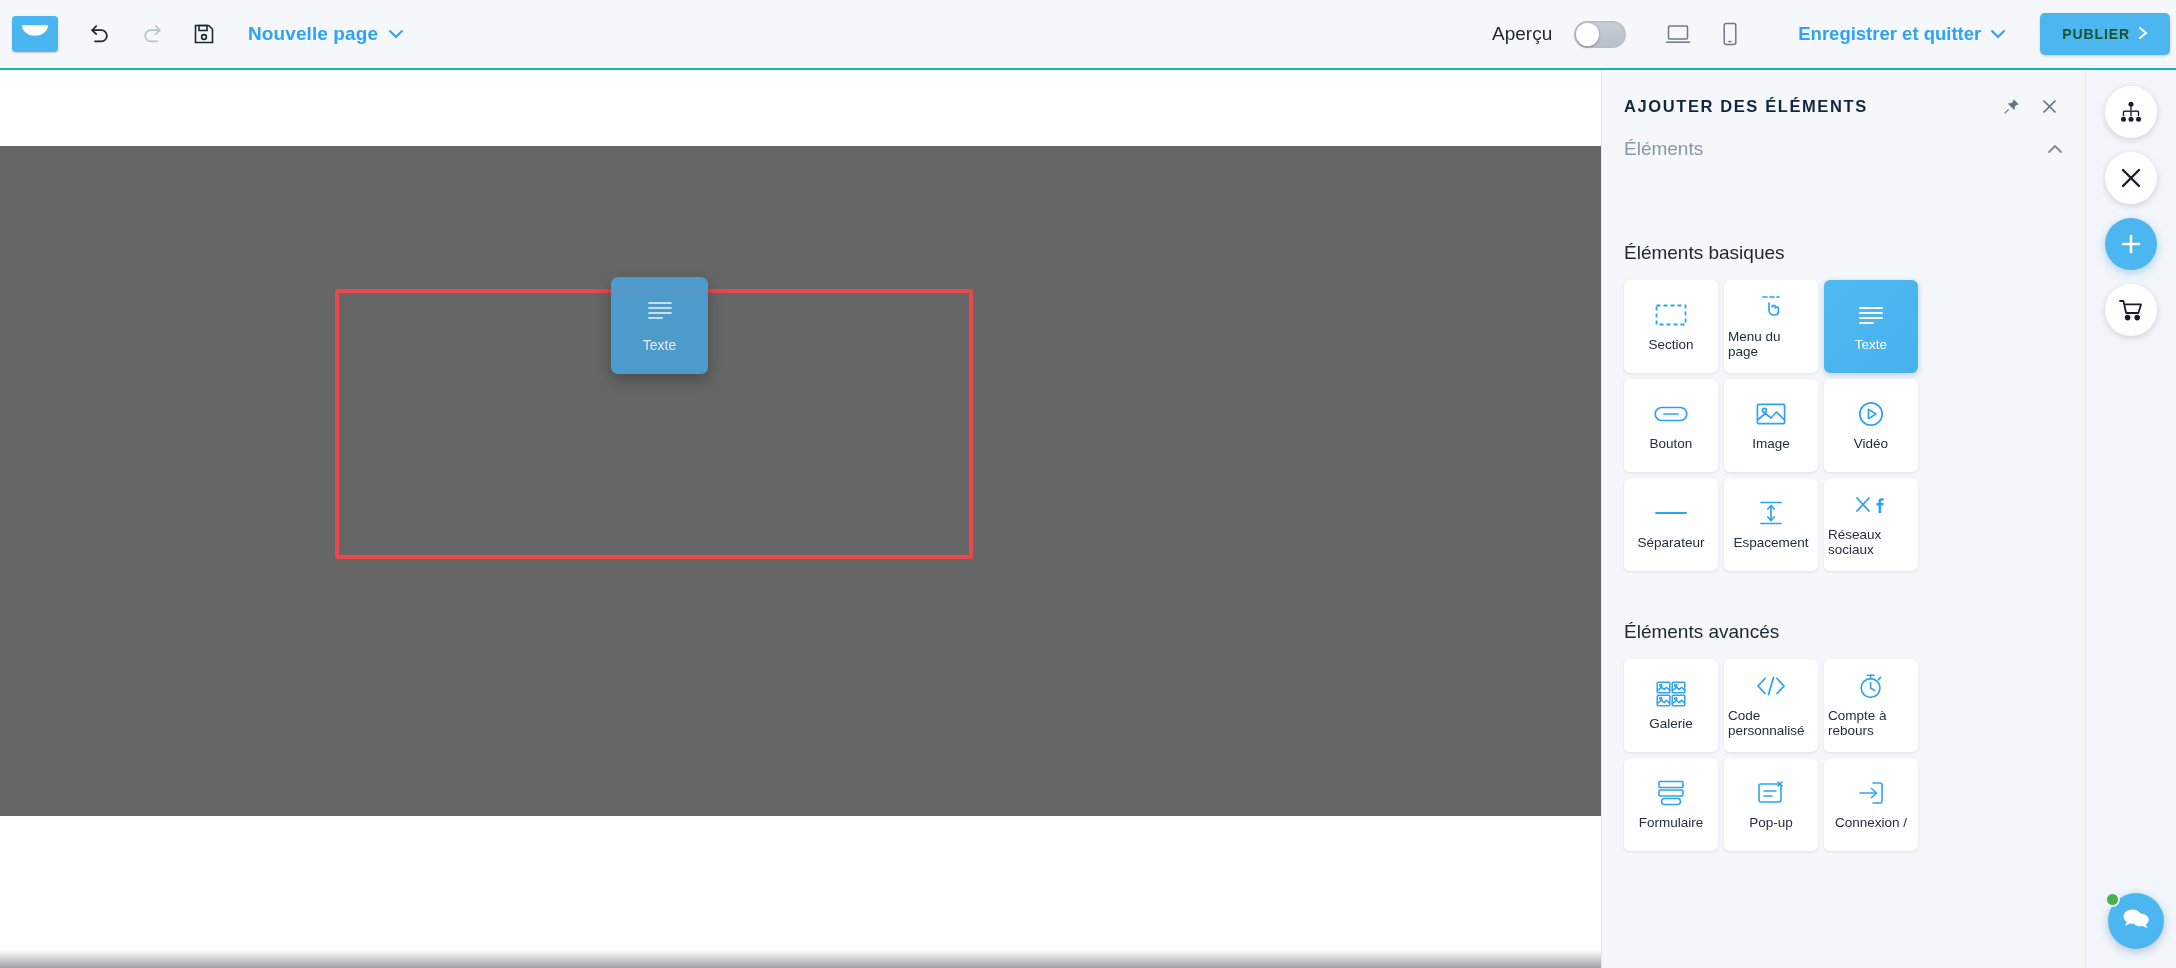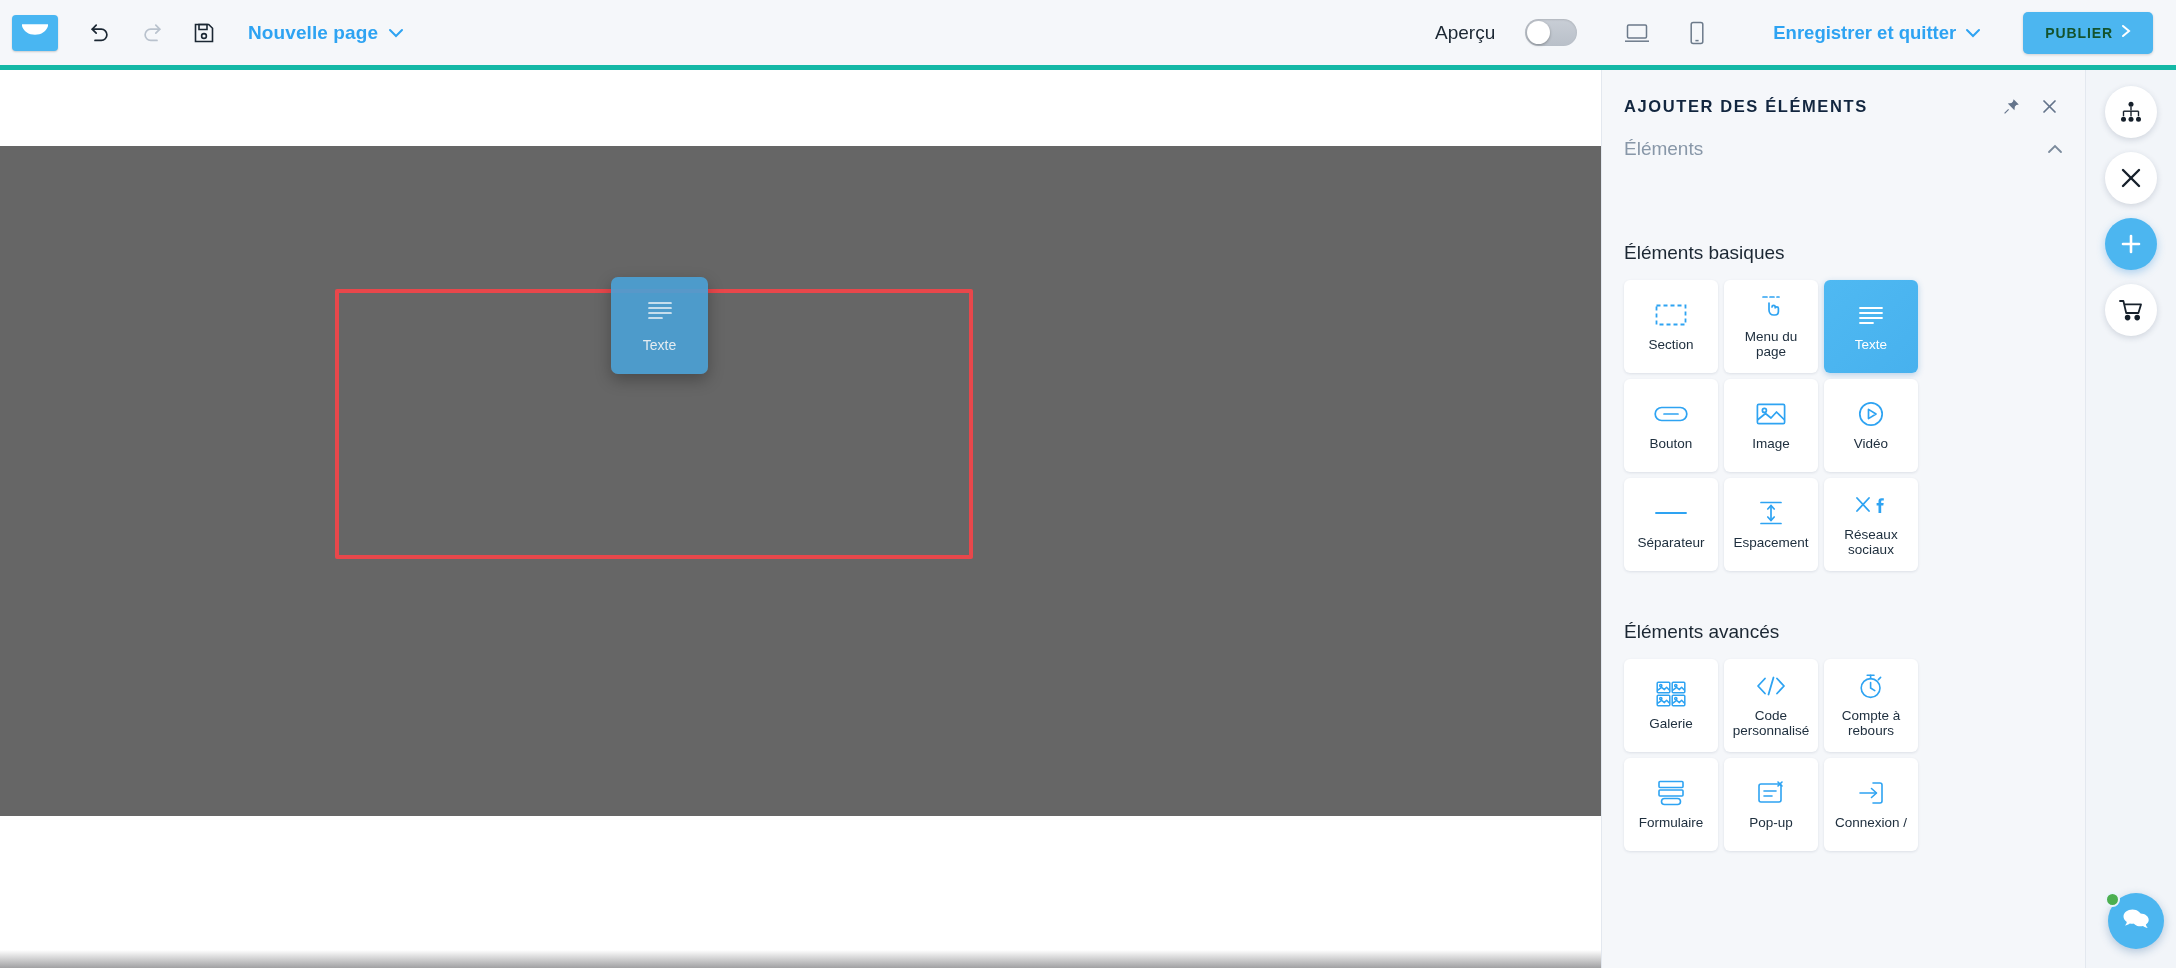--- a/index.html
+++ b/index.html
@@ -9,41 +9,41 @@
     background:#f4f6f9;
     -webkit-font-smoothing:antialiased;
   }
   #app{ position:relative; width:2176px; height:968px; }
 
   
   .toolbar{
     position:absolute; left:0; top:0; width:2176px; height:70px;
     background:#f5f7fa;
     display:flex; align-items:center;
-    border-bottom:5px solid #14b8a6;
+    border-bottom:2px solid #14b8a6;
     z-index:40;
   }
   .tb-left{ display:flex; align-items:center; padding-left:12px; gap:4px; }
   .logo{
     width:46px; height:36px; border-radius:4px;
     background:#49b6f2;
     display:flex; align-items:center; justify-content:center;
     box-shadow:0 1px 2px rgba(0,0,0,.18);
   }
   .icon-btn{
     width:48px; height:48px; border-radius:6px;
     display:flex; align-items:center; justify-content:center;
     cursor:pointer; background:transparent; border:none;
   }
   .page-name{
     margin-left:16px; display:flex; align-items:center; gap:10px; cursor:pointer;
   }
   .page-name .txt{ color:#2ea3f2; font-size:19px; font-weight:700; letter-spacing:.1px; }
 
-  .tb-right{ margin-left:auto; display:flex; align-items:center; gap:16px; padding-right:23px; }
+  .tb-right{ margin-left:auto; display:flex; align-items:center; gap:8px; padding-right:6px; }
   .preview-label{ font-size:19px; color:#1b2733; font-weight:400; margin-right:14px; }
   .toggle{
     width:52px; height:27px; border-radius:14px;
     background:linear-gradient(180deg,#c9ced6,#b9c0c9);
     position:relative; cursor:pointer; box-shadow:inset 0 1px 2px rgba(0,0,0,.12);
     margin-right:22px;
   }
   .toggle .knob{
     position:absolute; left:2px; top:2px; width:23px; height:23px; border-radius:50%;
     background:#fff; box-shadow:0 1px 3px rgba(0,0,0,.3);
@@ -123,21 +123,21 @@
     display:grid; grid-template-columns:repeat(3, 94px);
     gap:6px; padding:16px 0 0 22px;
   }
   .tile{
     width:94px; height:93px; background:#fff; border-radius:6px;
     display:flex; flex-direction:column; align-items:center; justify-content:center;
     gap:9px; cursor:pointer;
     box-shadow:0 1px 3px rgba(20,40,70,.11);
   }
   .tile .lbl{
-    font-size:13.5px; color:#20303f; text-align:center; line-height:15px; padding:0 4px;
+    font-size:13.5px; color:#20303f; line-height:15px; padding:0 4px;
   }
   .tile.sel{ background:linear-gradient(135deg,#4fb9f2,#47b1ee); box-shadow:0 2px 6px rgba(40,120,190,.3); }
   .tile.sel .lbl{ color:#ffffff; }
   .tile .ic{ height:26px; display:flex; align-items:center; justify-content:center; }
 
   
   .rail{
     position:absolute; left:2085px; top:70px; width:91px; height:898px;
     background:#f2f5f9; border-left:1px solid #e3e8ef;
     display:flex; flex-direction:column; align-items:center; padding-top:16px; gap:14px;

